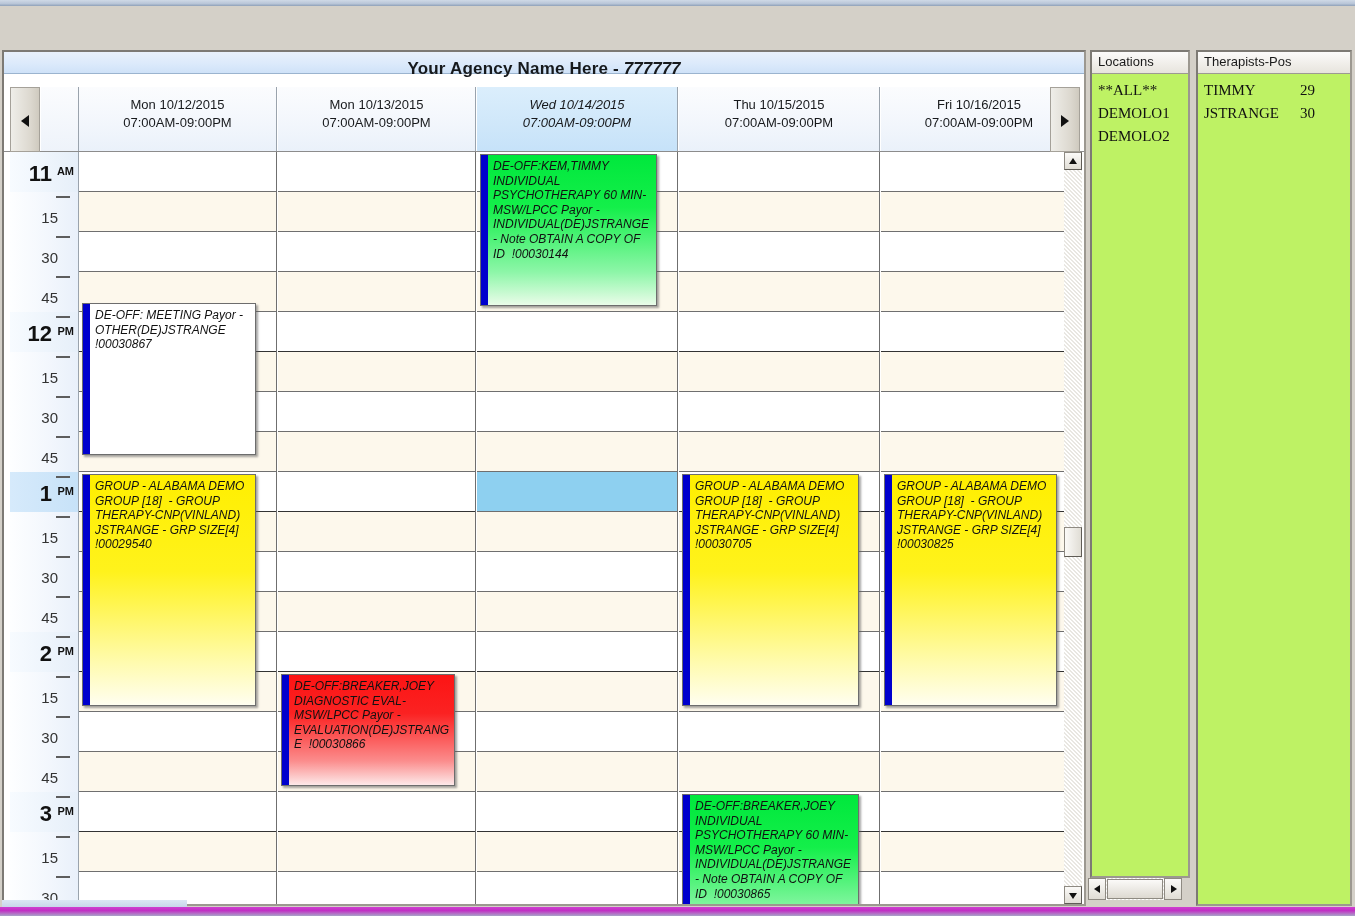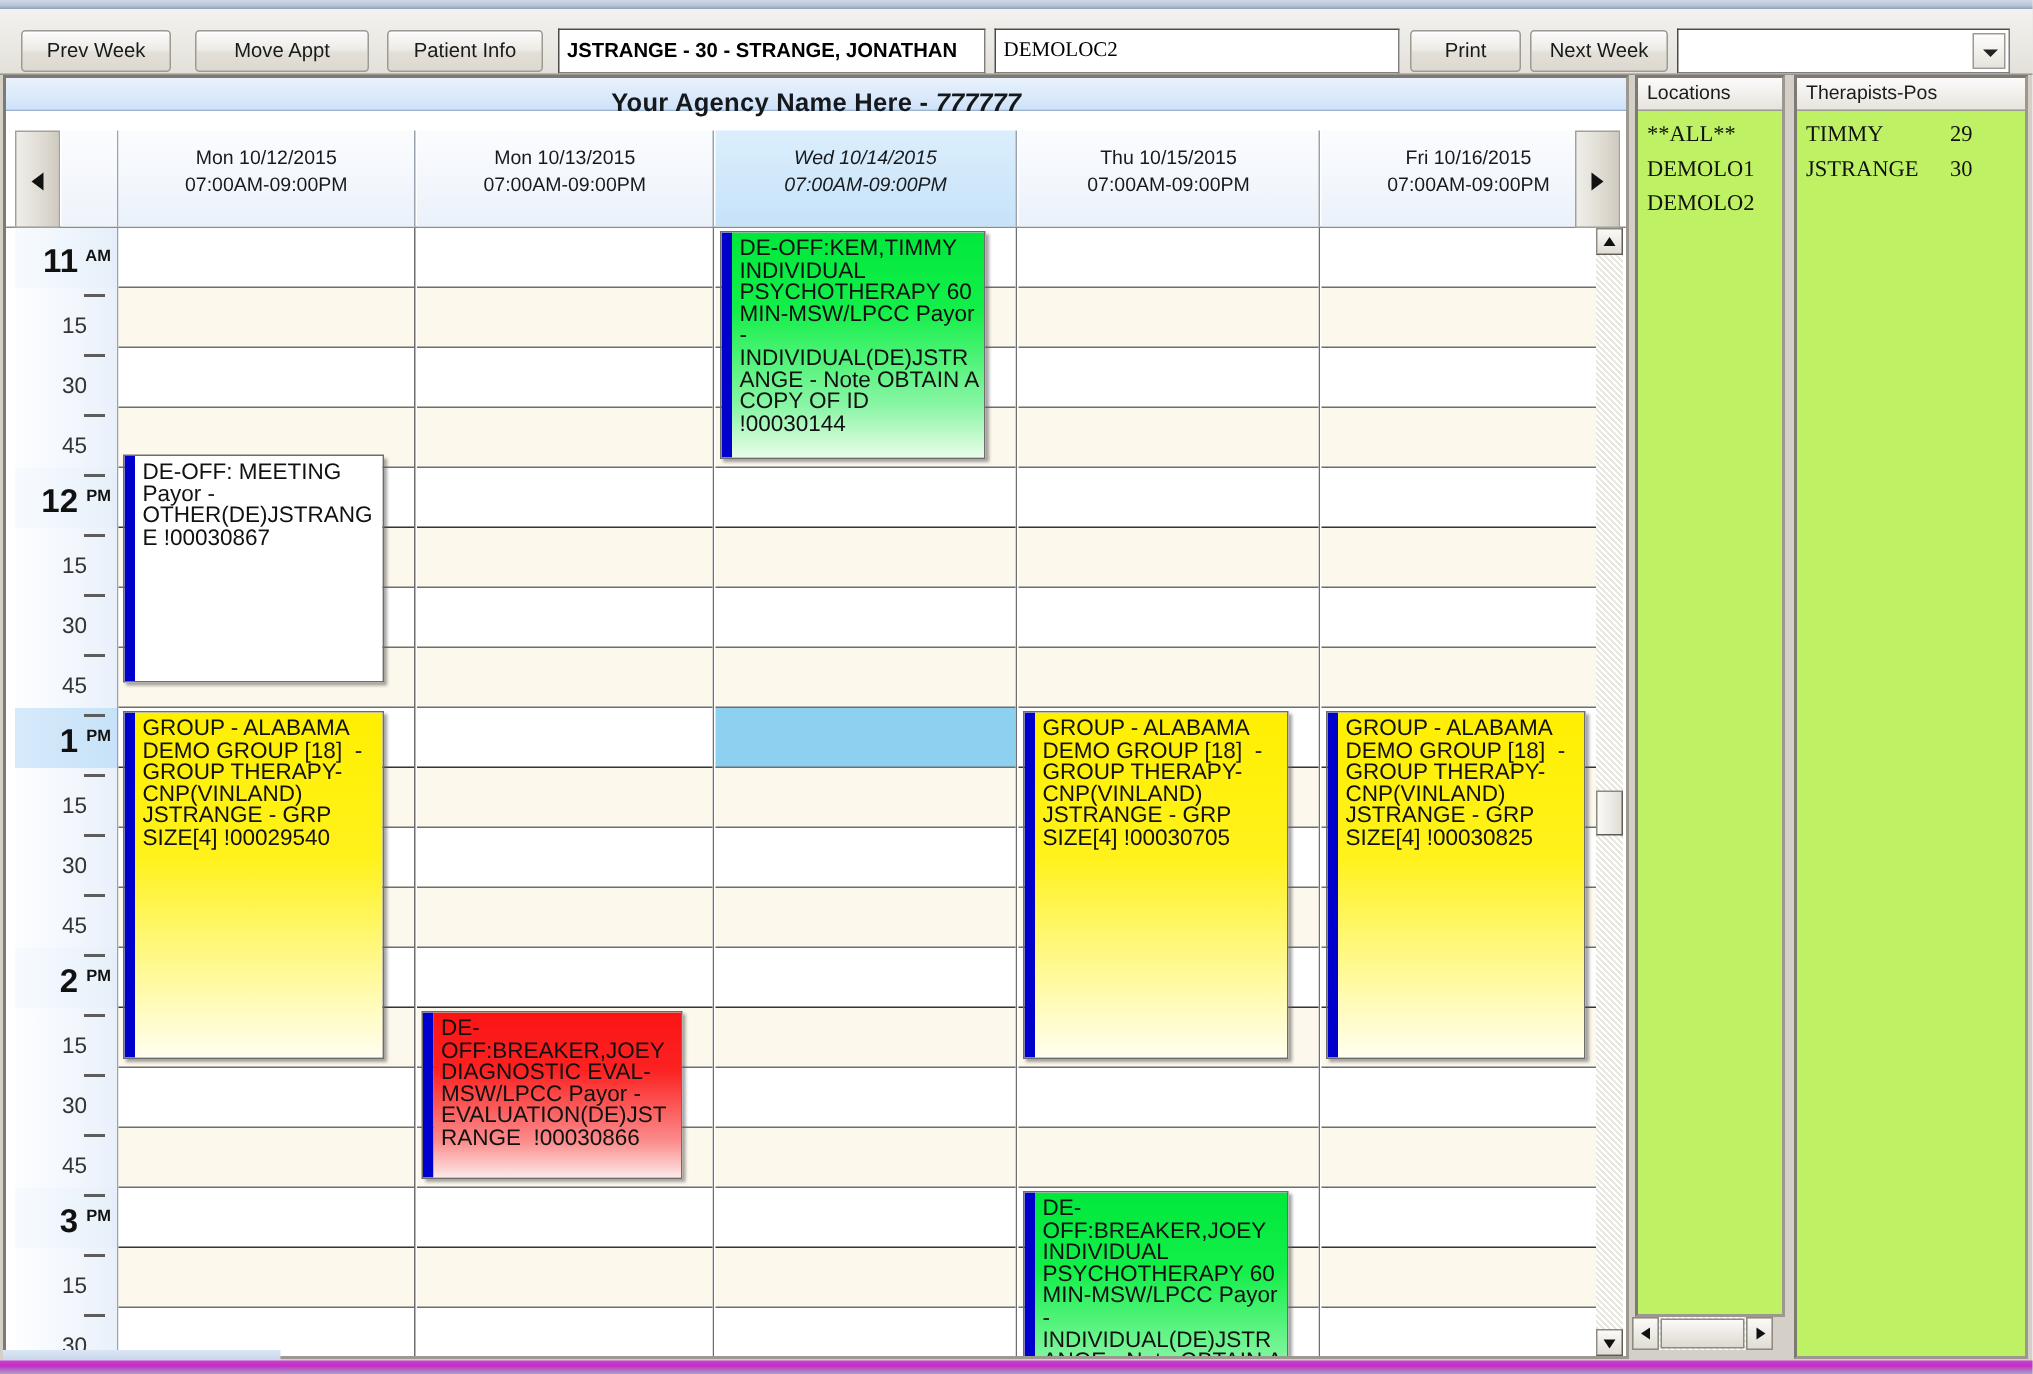--- a/index.html
+++ b/index.html
@@ -88,22 +88,22 @@
   .cell.hourline{border-bottom:1px solid #333;}
 
   
   .appt{position:absolute;box-sizing:border-box;
     border:1px solid #6d6d6d;
     box-shadow:2px 2px 2px rgba(90,90,90,.55);
     overflow:hidden;cursor:default;}
   .appt .bar{position:absolute;left:0;top:0;bottom:0;width:7px;background:#0000cd;}
   .appt .body{position:absolute;left:7px;top:0;right:0;bottom:0;
     padding:4px 3px 2px 5px;box-sizing:border-box;}
-  .appt .txt{font-size:15px;line-height:14.6px;color:#111;white-space:pre-wrap;
-    word-break:break-word;font-family:"Liberation Sans",sans-serif;}
+  .appt .txt{font-size:12px;line-height:14.6px;color:#111;white-space:pre-wrap;
+    word-break:break-word;font-family:"Liberation Sans",sans-serif;font-style:italic;}
   .ap-green .body{background:linear-gradient(to bottom,#00e83c 0%,#14ef4a 35%,#8df6a8 78%,#eafce9 100%);}
   .ap-yellow .body{background:linear-gradient(to bottom,#ffef00 0%,#fff21c 42%,#fffbb0 82%,#fffef0 100%);}
   .ap-red .body{background:linear-gradient(to bottom,#fc1414 0%,#fb2222 35%,#fb8c8c 78%,#fde9e9 100%);}
   .ap-white .body{background:#ffffff;}
 
   
   .vsb{position:absolute;right:2px;top:100px;width:18px;height:752px;
     background:#ffffff;}
   .sb-btn{position:absolute;width:18px;height:18px;box-sizing:border-box;
     background:linear-gradient(to bottom,#fbfaf8,#e0ddd5);
@@ -144,34 +144,20 @@
   .bottomleft{position:absolute;left:2px;top:900px;width:185px;height:8px;
     background:linear-gradient(to bottom,#dbe6f4,#c5d4e8);}
 </style>
 </head>
 <body>
 
 <div id="app">
 
   <div class="topstrip"></div>
 
-  <div class="toolbar">
-    <div class="tb-btn" style="left:14px;width:100px;">Prev Week</div>
-    <div class="tb-btn" style="left:130px;width:116px;">Move Appt</div>
-    <div class="tb-btn" style="left:258px;width:104px;">Patient Info</div>
-    <div class="tb-input" style="left:372px;width:285px;">JSTRANGE - 30 - STRANGE, JONATHAN</div>
-    <div class="tb-input plain" style="left:663px;width:270px;">DEMOLOC2</div>
-    <div class="tb-btn" style="left:940px;width:74px;">Print</div>
-    <div class="tb-btn" style="left:1020px;width:92px;">Next Week</div>
-    <div class="tb-combo" style="left:1118px;width:222px;">
-      <span class="combo-arrow">
-          <i></i>
-        </span>
-    </div>
-  </div>
 
   <div class="frame">
 
     <div class="title-bar">
       <span class="t1">Your Agency Name Here - </span><span class="t2">777777</span>
     </div>
 
     <div class="dayhdr">
       <div class="navcell left">
           <i></i>

